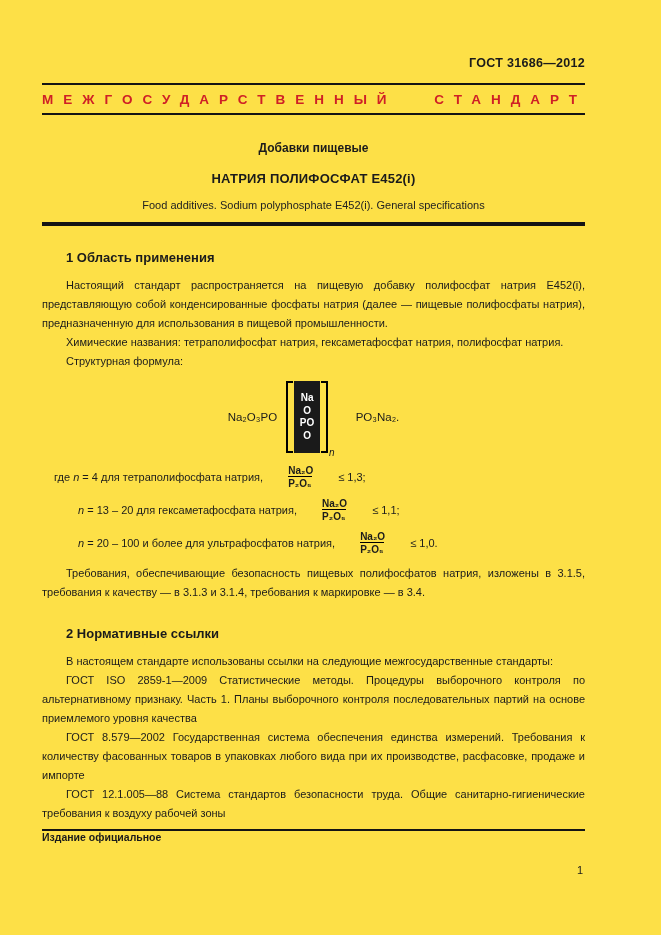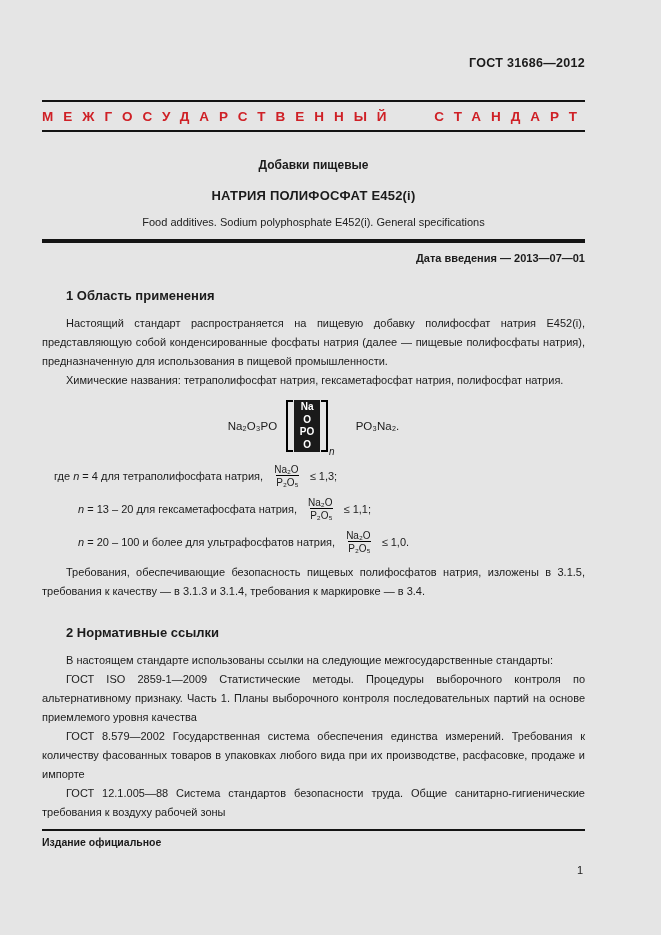--- a/index.html
+++ b/index.html
@@ -5,68 +5,68 @@
   :root{
     --red:#cf2026;
     --ink:#1b1b1b;
   }
   html,body{margin:0;padding:0;background:#ffffff;}
   .page{
     position:relative;
     width:661px;height:935px;
     box-sizing:border-box;
     padding:56px 76px 0 42px;
-    background:#e5e5e5;
+    background:#fde047;
     outline:1px solid #e3e3e3;
     font-family:"Liberation Sans", sans-serif;
     color:var(--ink);
     overflow:hidden;
   }
   .doc-number{text-align:right;font-weight:bold;font-size:12.5px;letter-spacing:.3px;}
-  .banner{margin-top:30px;}
+  .banner{margin-top:13px;}
   .hrule{height:2px;background:#141414;}
   .std-type{
     color:var(--red);font-weight:bold;font-size:13.5px;
     letter-spacing:10px;word-spacing:24px;
     text-align:center;white-space:nowrap;
     padding:7px 0 6px 0;
   }
   .titles{text-align:center;margin-top:26px;}
   .t-group{font-size:12px;font-weight:bold;}
   .t-main{font-size:13px;font-weight:bold;margin-top:16px;letter-spacing:.2px;}
   .t-sub{font-size:12px;font-weight:bold;margin-top:16px;}
   .t-en{font-size:11px;margin-top:13px;color:#222;}
   .rule-thick{height:4px;background:#141414;margin-top:11px;}
   .intro-date{text-align:right;font-weight:bold;font-size:11px;margin-top:9px;}
   h2.sec{font-size:13px;font-weight:bold;margin:24px 0 11px 24px;}
   p.body{margin:0;font-size:11px;line-height:19px;text-align:justify;text-indent:24px;}
   
   .formula-row{display:flex;justify-content:center;align-items:center;margin:10px 0 4px 0;font-size:11.5px;}
   .f-left{margin-right:9px;}
   .f-right{margin-left:21px;}
-  .fbracket{display:flex;align-items:stretch;height:52px;}
+  .fbracket{display:flex;align-items:stretch;height:72px;}
   .brk{width:5px;border:2px solid #000;}
   .brk-l{border-right:0;}
   .brk-r{border-left:0;}
   .unit-box{
     background:#1a1a1a;color:#fff;font-weight:bold;font-size:10px;line-height:12.5px;
     text-align:center;padding:2px 4px;margin:0 1px;
     display:flex;flex-direction:column;justify-content:center;min-width:18px;
   }
   .f-n{font-style:italic;font-size:10px;align-self:flex-end;position:relative;top:5px;margin-left:1px;}
   
   .cond{display:flex;align-items:center;font-size:11px;margin:9px 0;}
   .cond > *{white-space:pre;}
   .cond i{font-style:italic;}
   .cond.c-first{margin-left:12px;margin-top:12px;}
   .cond.c-next{margin-left:36px;}
-  .frac{display:inline-flex;flex-direction:column;align-items:flex-end;font-size:10px;line-height:11px;margin:0 8px;}
+  .frac{display:inline-flex;flex-direction:column;align-items:flex-start;font-size:10px;line-height:11px;margin:0 22px;font-weight:bold;}
   .frac .den{border-top:1px solid #000;padding-top:1px;}
   
-  .footer{position:absolute;left:42px;right:76px;top:829px;border-top:2px solid #141414;padding-top:5px;}
+  .footer{position:absolute;left:42px;right:76px;top:829px;border-top:2px solid #141414;}
   .edition-note{font-size:10.5px;font-weight:bold;}
   .page-num{position:absolute;right:78px;top:864px;font-size:11px;}
 </style>
 </head>
 <body>
 
 <div class="page">
 
   <div class="doc-number">ГОСТ 31686—2012</div>
 
@@ -77,26 +77,26 @@
   </div>
 
   <div class="titles">
     <div class="t-group">Добавки пищевые</div>
     <div class="t-main">НАТРИЯ ПОЛИФОСФАТ Е452(i)</div>
     <div class="t-en">Food additives. Sodium polyphosphate E452(i). General specifications</div>
   </div>
 
   <div class="rule-thick"></div>
 
-  <div class="intro-date">Дата введения — 2013—07—01</div>
 
   <h2 class="sec">1 Область применения</h2>
 
   <p class="body">Настоящий стандарт распространяется на пищевую добавку полифосфат натрия Е452(i), представляющую собой конденсированные фосфаты натрия (далее — пищевые полифосфаты натрия), предназначенную для использования в пищевой промышленности.</p>
   <p class="body">Химические названия: тетраполифосфат натрия, гексаметафосфат натрия, полифосфат натрия.</p>
+  <p class="body">Структурная формула:</p>
 
   <div class="formula-row">
     <span class="f-left">Na₂O₃PO</span>
     <span class="fbracket">
       <span class="brk brk-l"></span>
       <span class="unit-box">
         <span>Na</span>
         <span>O</span>
         <span>PO</span>
         <span>O</span>

